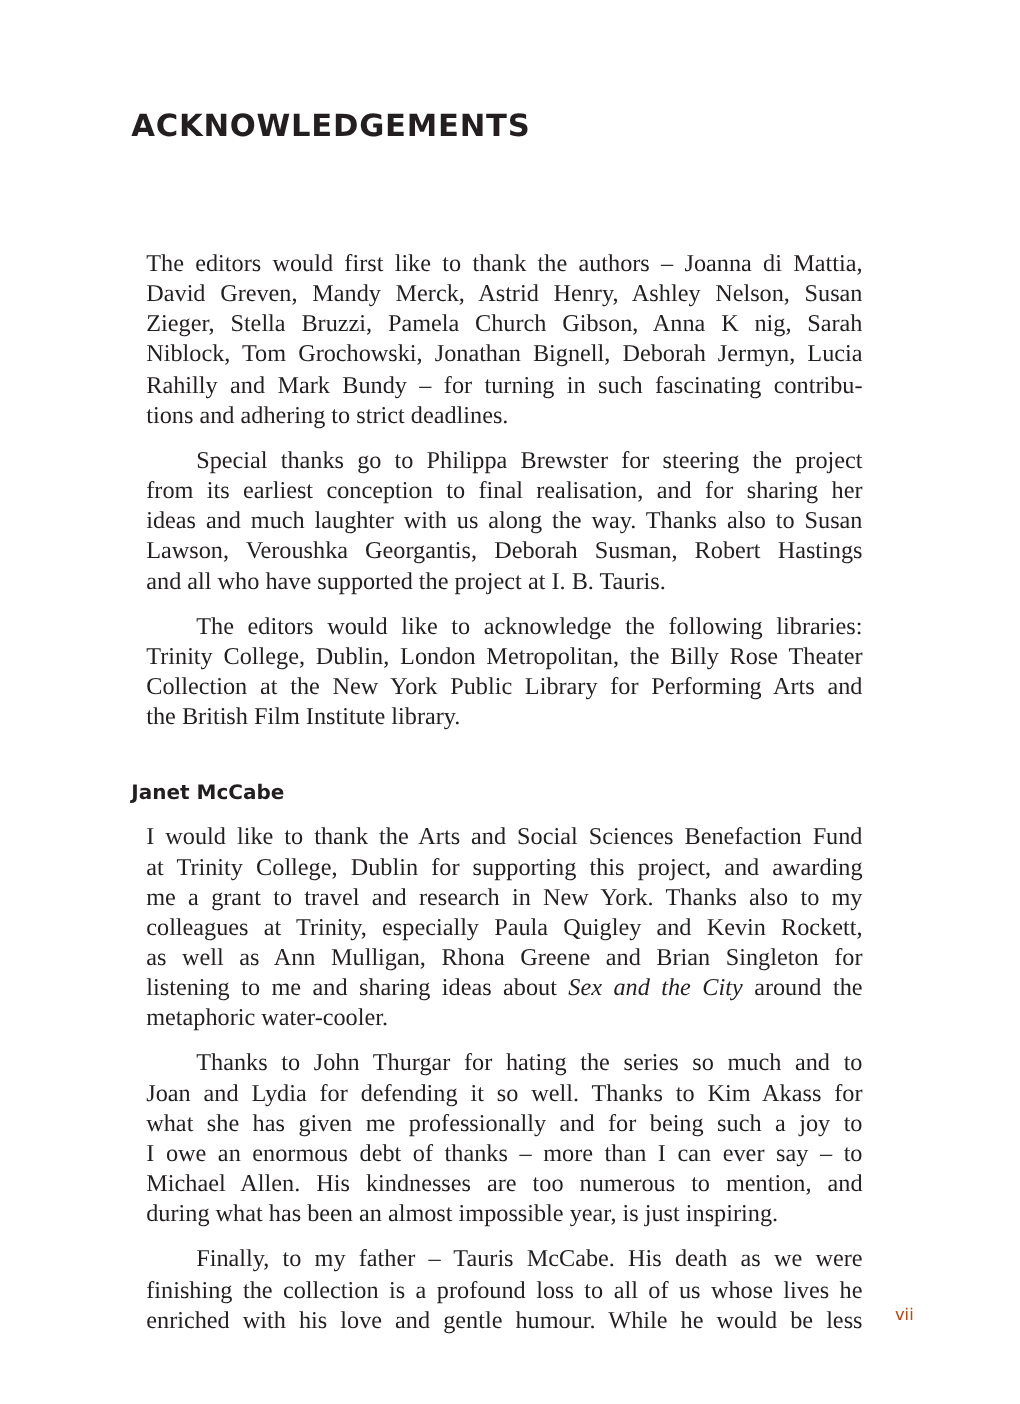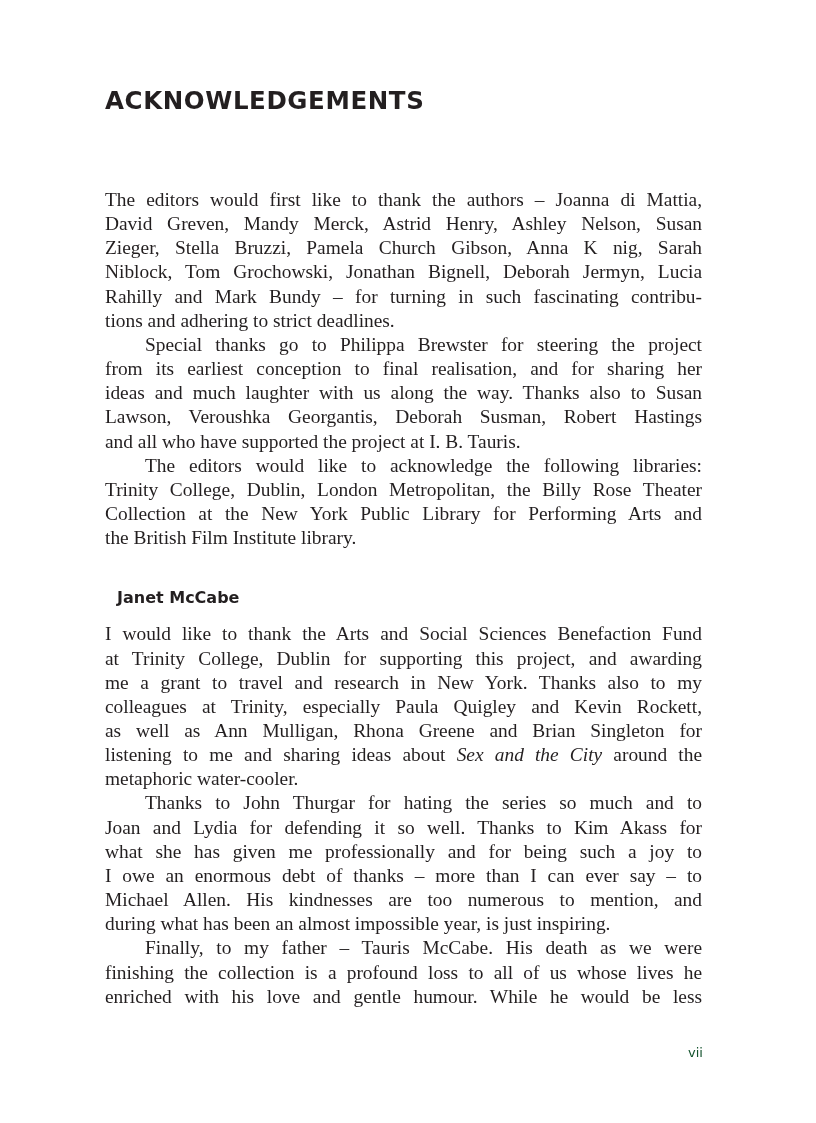--- a/index.html
+++ b/index.html
@@ -8,31 +8,31 @@
   .title {
     position: absolute; left: 105px; top: 86px;
     font-family: "DejaVu Sans", sans-serif; font-weight: bold;
     font-size: 24.5px; letter-spacing: 0.6px; color: #231f20; margin: 0;
   }
   .body {
     position: absolute; left: 105px; top: 188px; width: 597px;
     font-family: "Liberation Serif", serif; font-size: 19.4px;
     line-height: 24.15px; color: #231f20;
   }
-  .body p { margin: 0; text-align: justify; text-align-last: auto; }
+  .body p { margin: 12px; text-align: justify; text-align-last: auto; }
   .line { display: block; text-align: justify; text-align-last: justify; white-space: nowrap; }
   .line.last { text-align-last: left; }
   .spacer { height: 24px; }
   .subhead {
     font-family: "DejaVu Sans", sans-serif; font-weight: bold; font-size: 16px;
-    line-height: 24px; margin: 12px; color: #231f20;
+    line-height: 24px; margin: 0; color: #231f20;
   }
   .folio {
-    position: absolute; left: 688px; top: 1045px;
-    font-family: "DejaVu Sans", sans-serif; font-size: 13px; color: #14532d;
+    position: absolute; left: 716px; top: 1045px;
+    font-family: "DejaVu Sans", sans-serif; font-size: 13px; color: #c2410c;
   }
   em { font-style: italic; }
 </style>
 </head>
 <body>
 
 <div class="page">
   <h1 class="title">ACKNOWLEDGEMENTS</h1>
 
   <div class="body">

